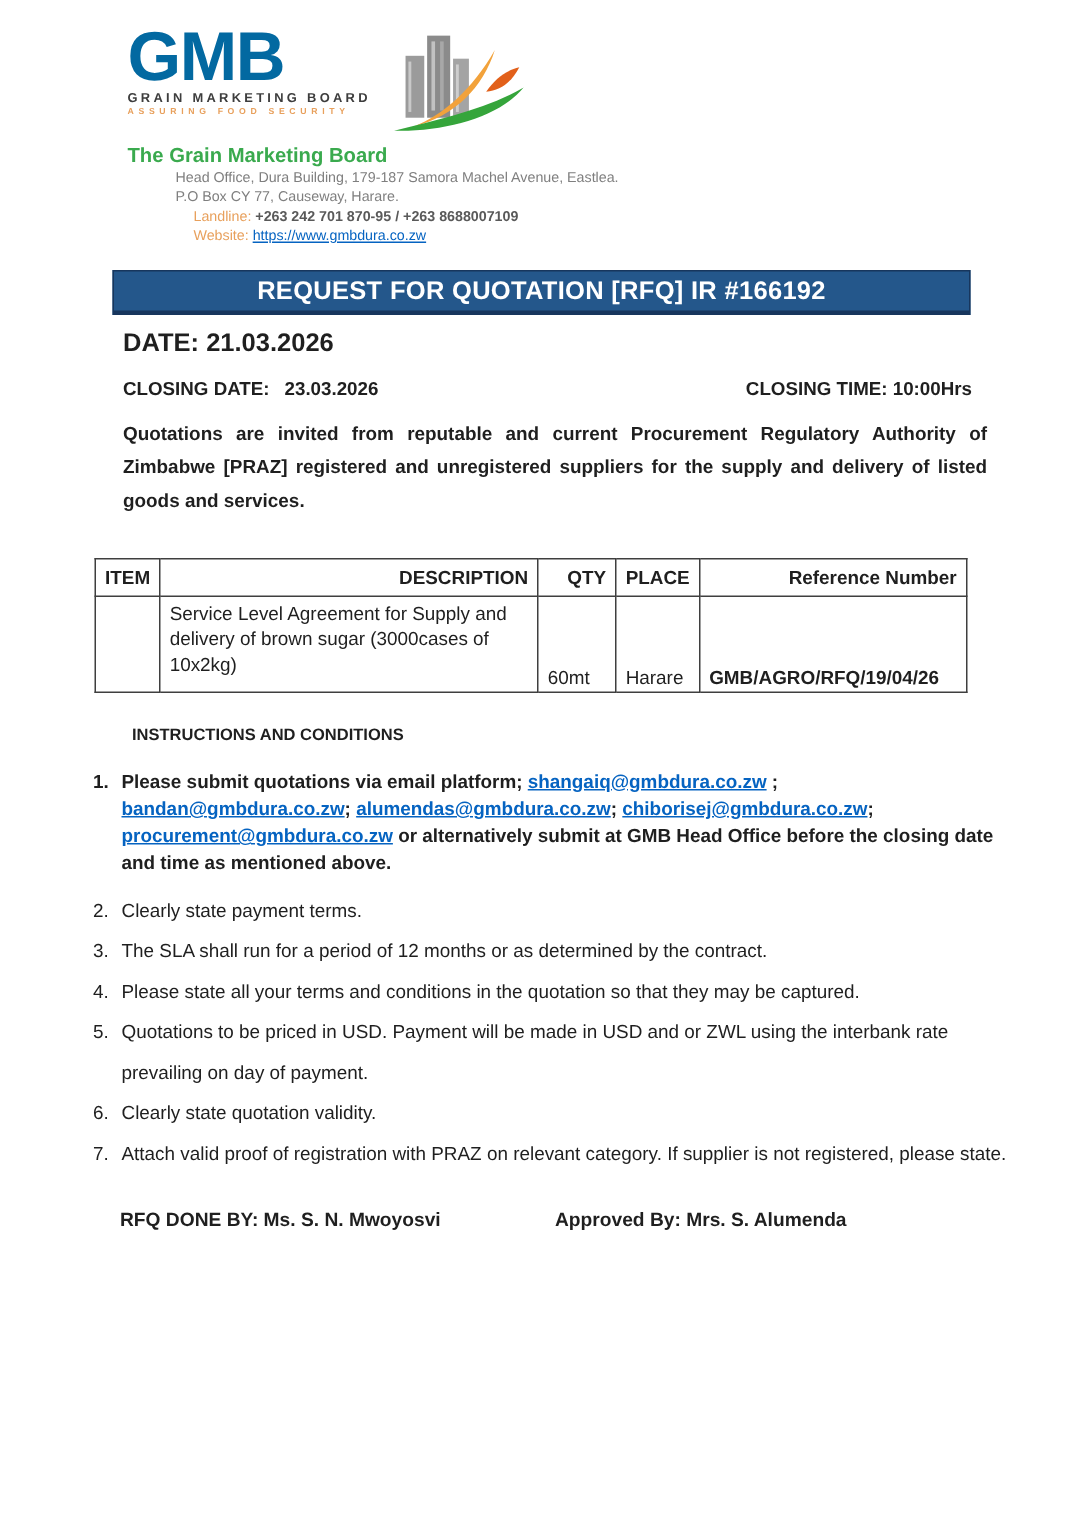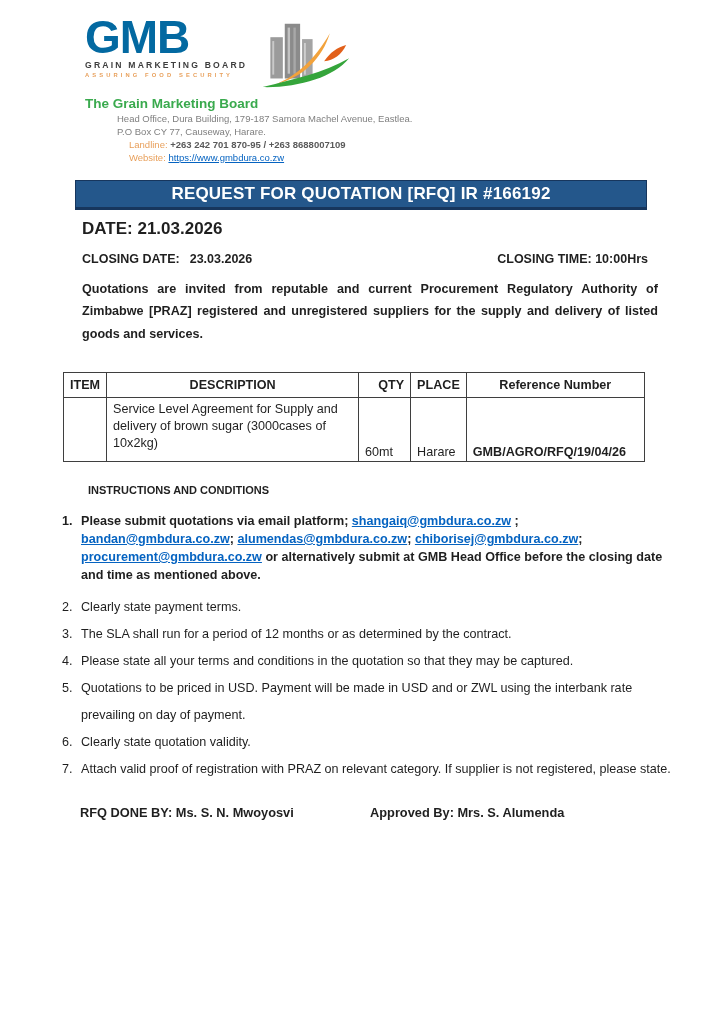--- a/index.html
+++ b/index.html
@@ -67,21 +67,21 @@
 
   
   .rfq-table {
     margin:26px 0 0 63px;
     border-collapse:collapse; table-layout:fixed;
     font-size:12.6px;
   }
   .rfq-table th, .rfq-table td {
     border:1.6px solid #3f3f3f; padding:2px 6px;
   }
-  .rfq-table th { font-weight:bold; text-align:center; height:20px; }
+  .rfq-table th { font-weight:bold; text-align:right; height:20px; }
   .rfq-table th.center { text-align:right; }
   .col-item { width:31px; }
   .col-desc { width:252px; }
   .col-qty  { width:52px; }
   .col-place{ width:52px; }
   .col-ref  { width:178px; }
   .row-data td { height:58px; vertical-align:bottom; }
   .row-data td.desc-cell { vertical-align:top; line-height:1.35; padding-top:3px; }
   .ref-cell { font-weight:bold; }
 

